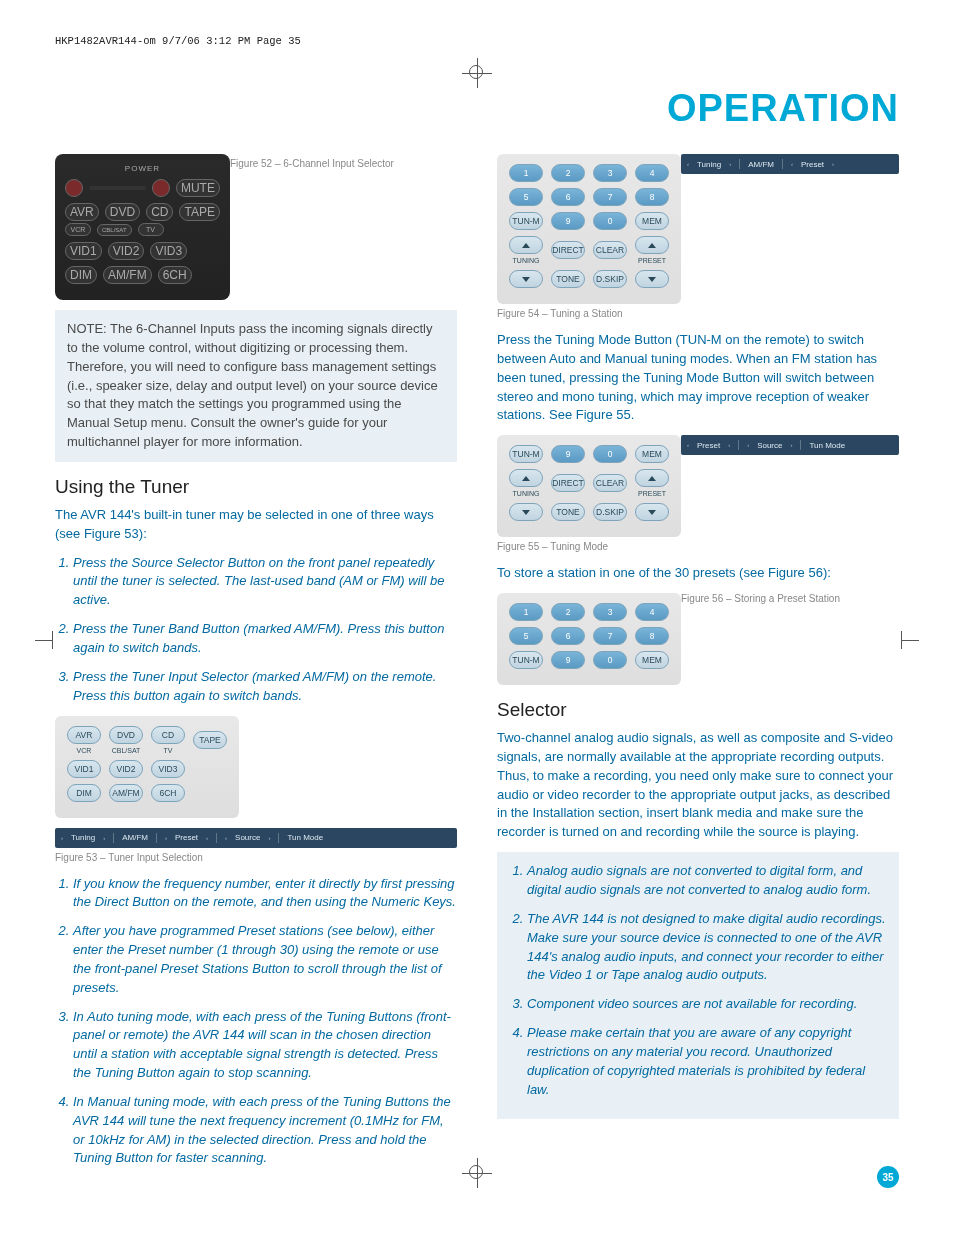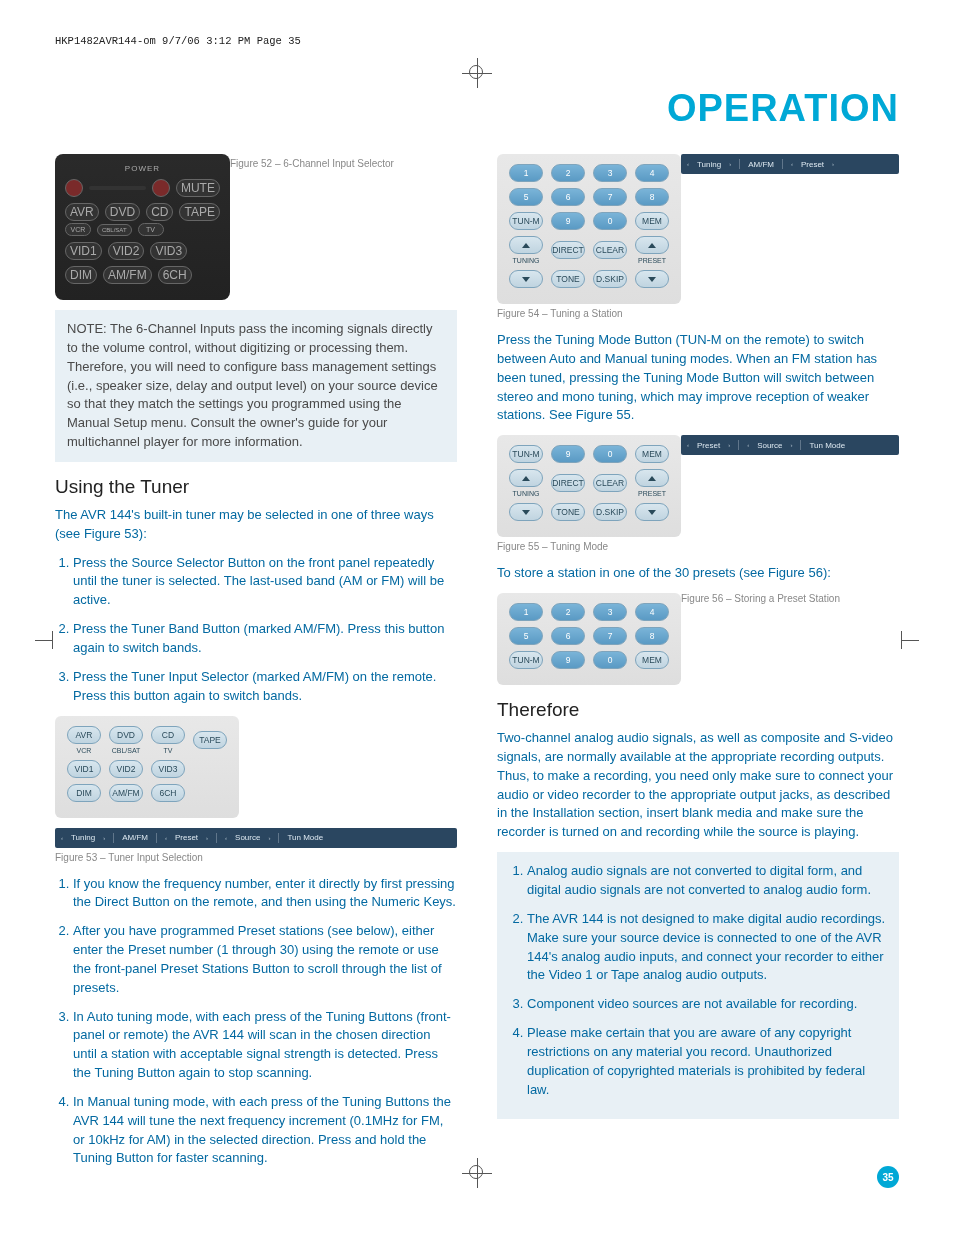--- a/index.html
+++ b/index.html
@@ -71,21 +71,21 @@
     margin: 10px 0 14px 0;
     font-size: 13px;
     line-height: 1.45;
   }
   h2.sub {
     font-size: 19px;
     font-weight: 400;
     color: #222;
     margin: 14px 0 8px 0;
   }
-  ol.proc { padding-left: 18px; margin: 6px 0 10px 0; }
+  ol.proc { padding-left: 18px; margin: 6px 0 10px 0; font-style: italic; }
   ol.proc li { margin-bottom: 10px; }
   .fig-cap {
     font-size: 10px;
     color: var(--light);
     margin: 4px 0 12px 0;
   }
   
   .fig-row { display:flex; align-items:flex-start; margin-bottom:4px;}
   .remote-dark {
     background: linear-gradient(#2a2a2a,#222);
@@ -396,21 +396,21 @@
           <div class="row">
             <div class="btn">TUN-M</div>
             <div class="btn blue">9</div>
             <div class="btn blue">0</div>
             <div class="btn">MEM</div>
           </div>
         </div>
         <div class="fig-cap" style="margin:0;">Figure 56 –  Storing a Preset Station</div>
       </div>
 
-      <h2 class="sub">Therefore</h2>
+      <h2 class="sub">Selector</h2>
       <p>Two-channel analog audio signals, as well as composite and S-video signals, are normally available at the appropriate recording outputs. Thus, to make a recording, you need only make sure to connect your audio or video recorder to the appropriate output jacks, as described in the Installation section, insert blank media and make sure the recorder is turned on and recording while the source is playing.</p>
 
       <div class="note-box">
         <ol class="proc" style="margin:0;">
           <li>Analog audio signals are not converted to digital form, and digital audio signals are not converted to analog audio form.</li>
           <li>The AVR 144 is not designed to make digital audio recordings. Make sure your source device is connected to one of the AVR 144's analog audio inputs, and connect your recorder to either the Video 1 or Tape analog audio outputs.</li>
           <li>Component video sources are not available for recording.</li>
           <li>Please make certain that you are aware of any copyright restrictions on any material you record. Unauthorized duplication of copyrighted materials is prohibited by federal law.</li>
         </ol>
       </div>

